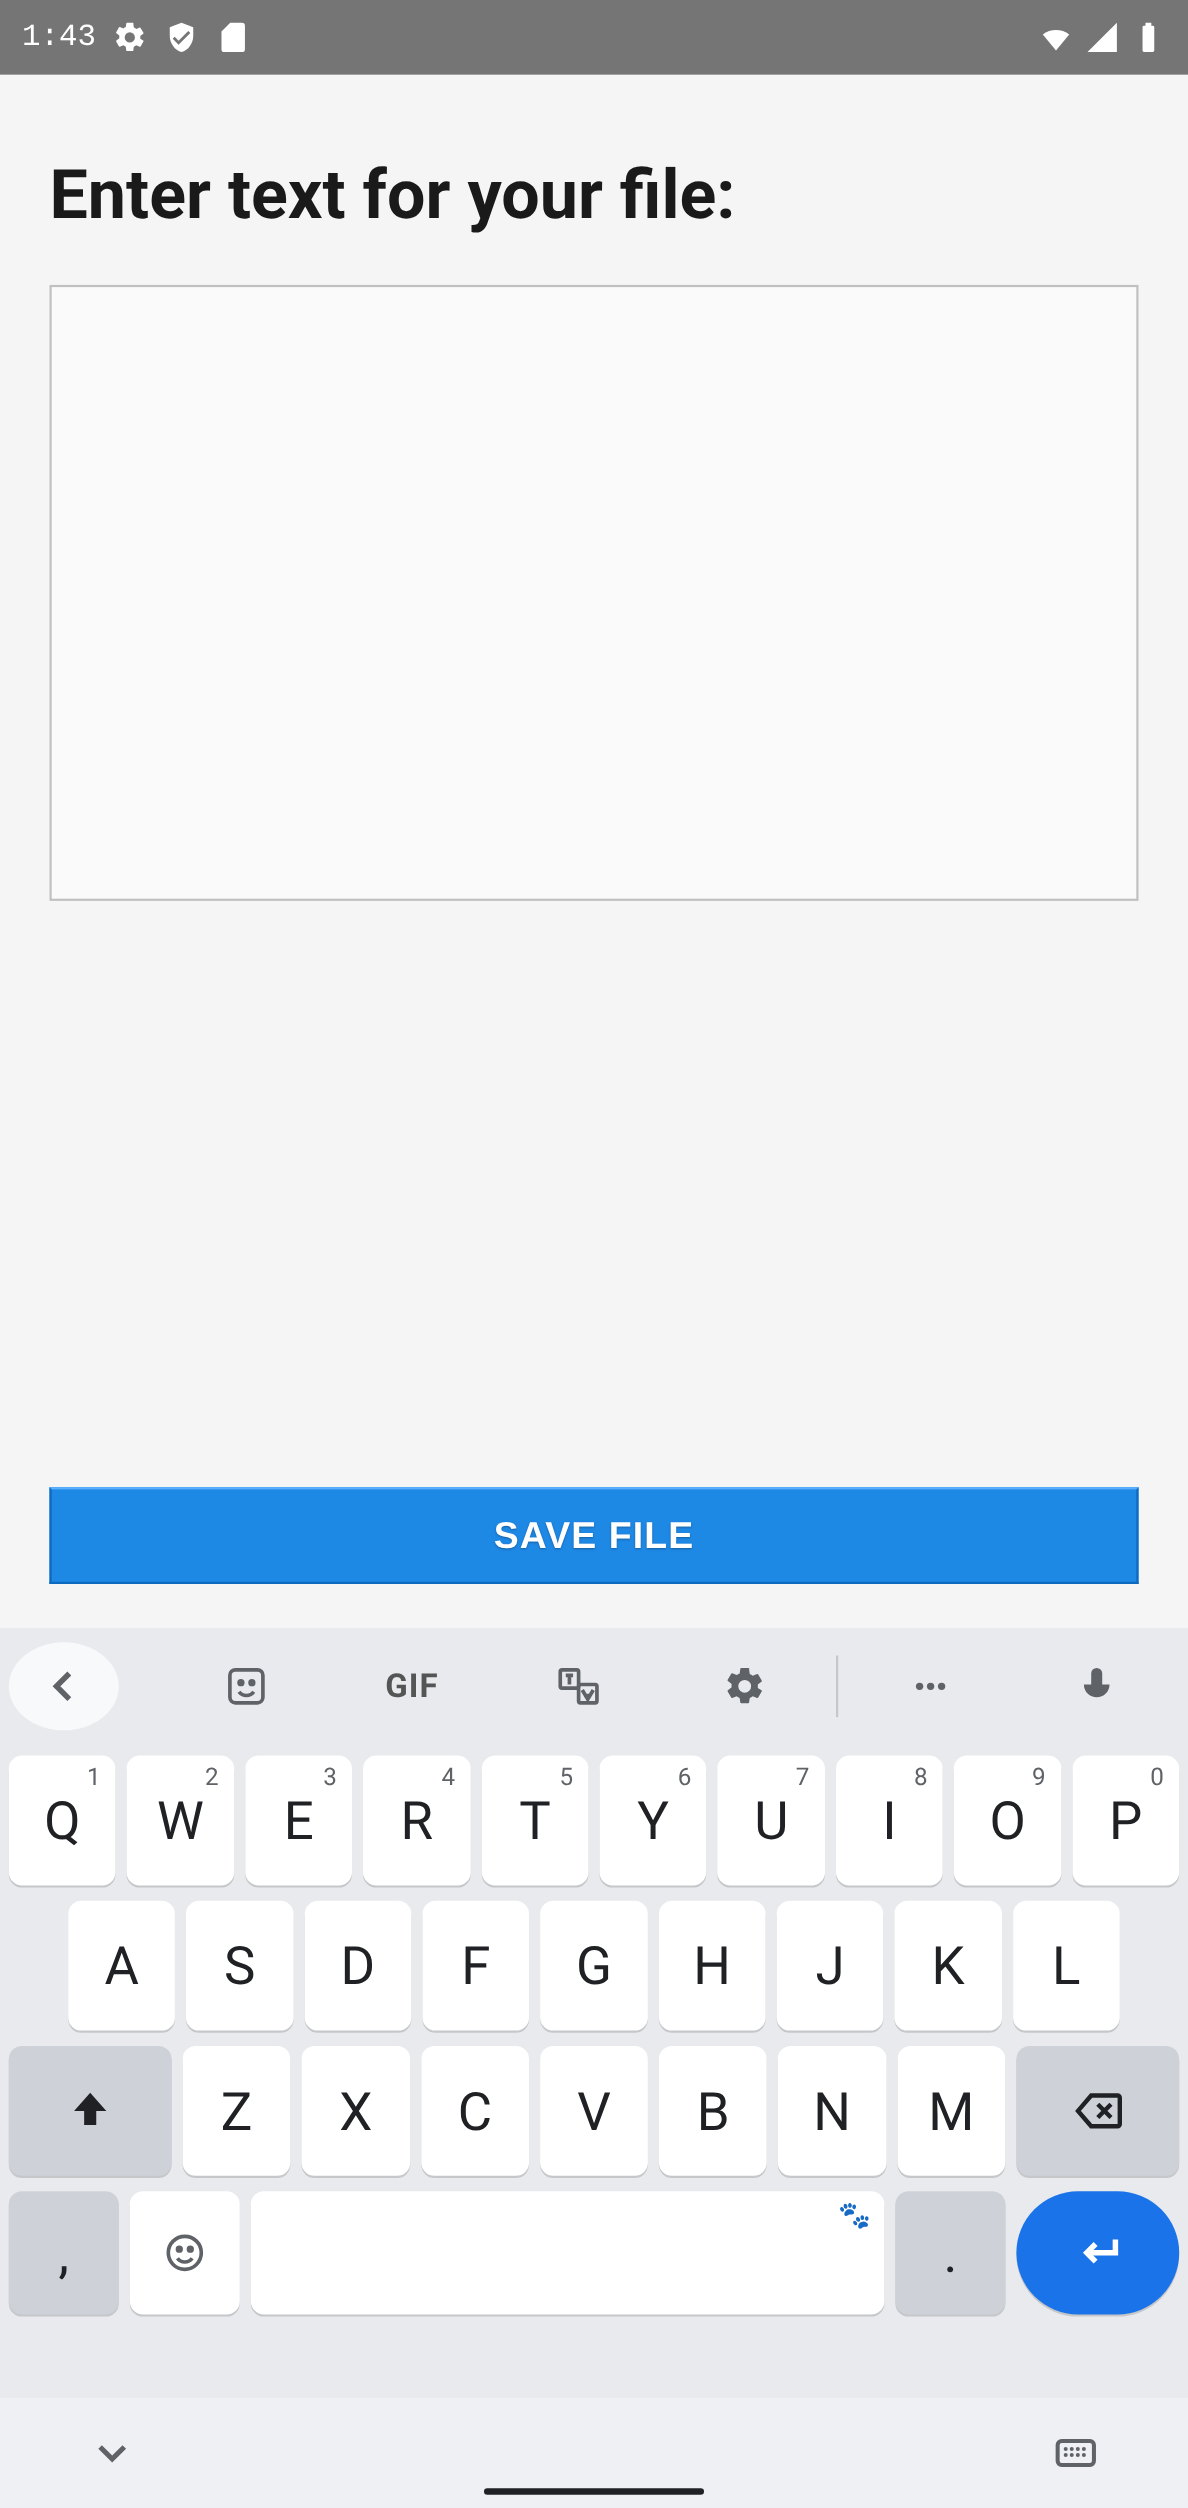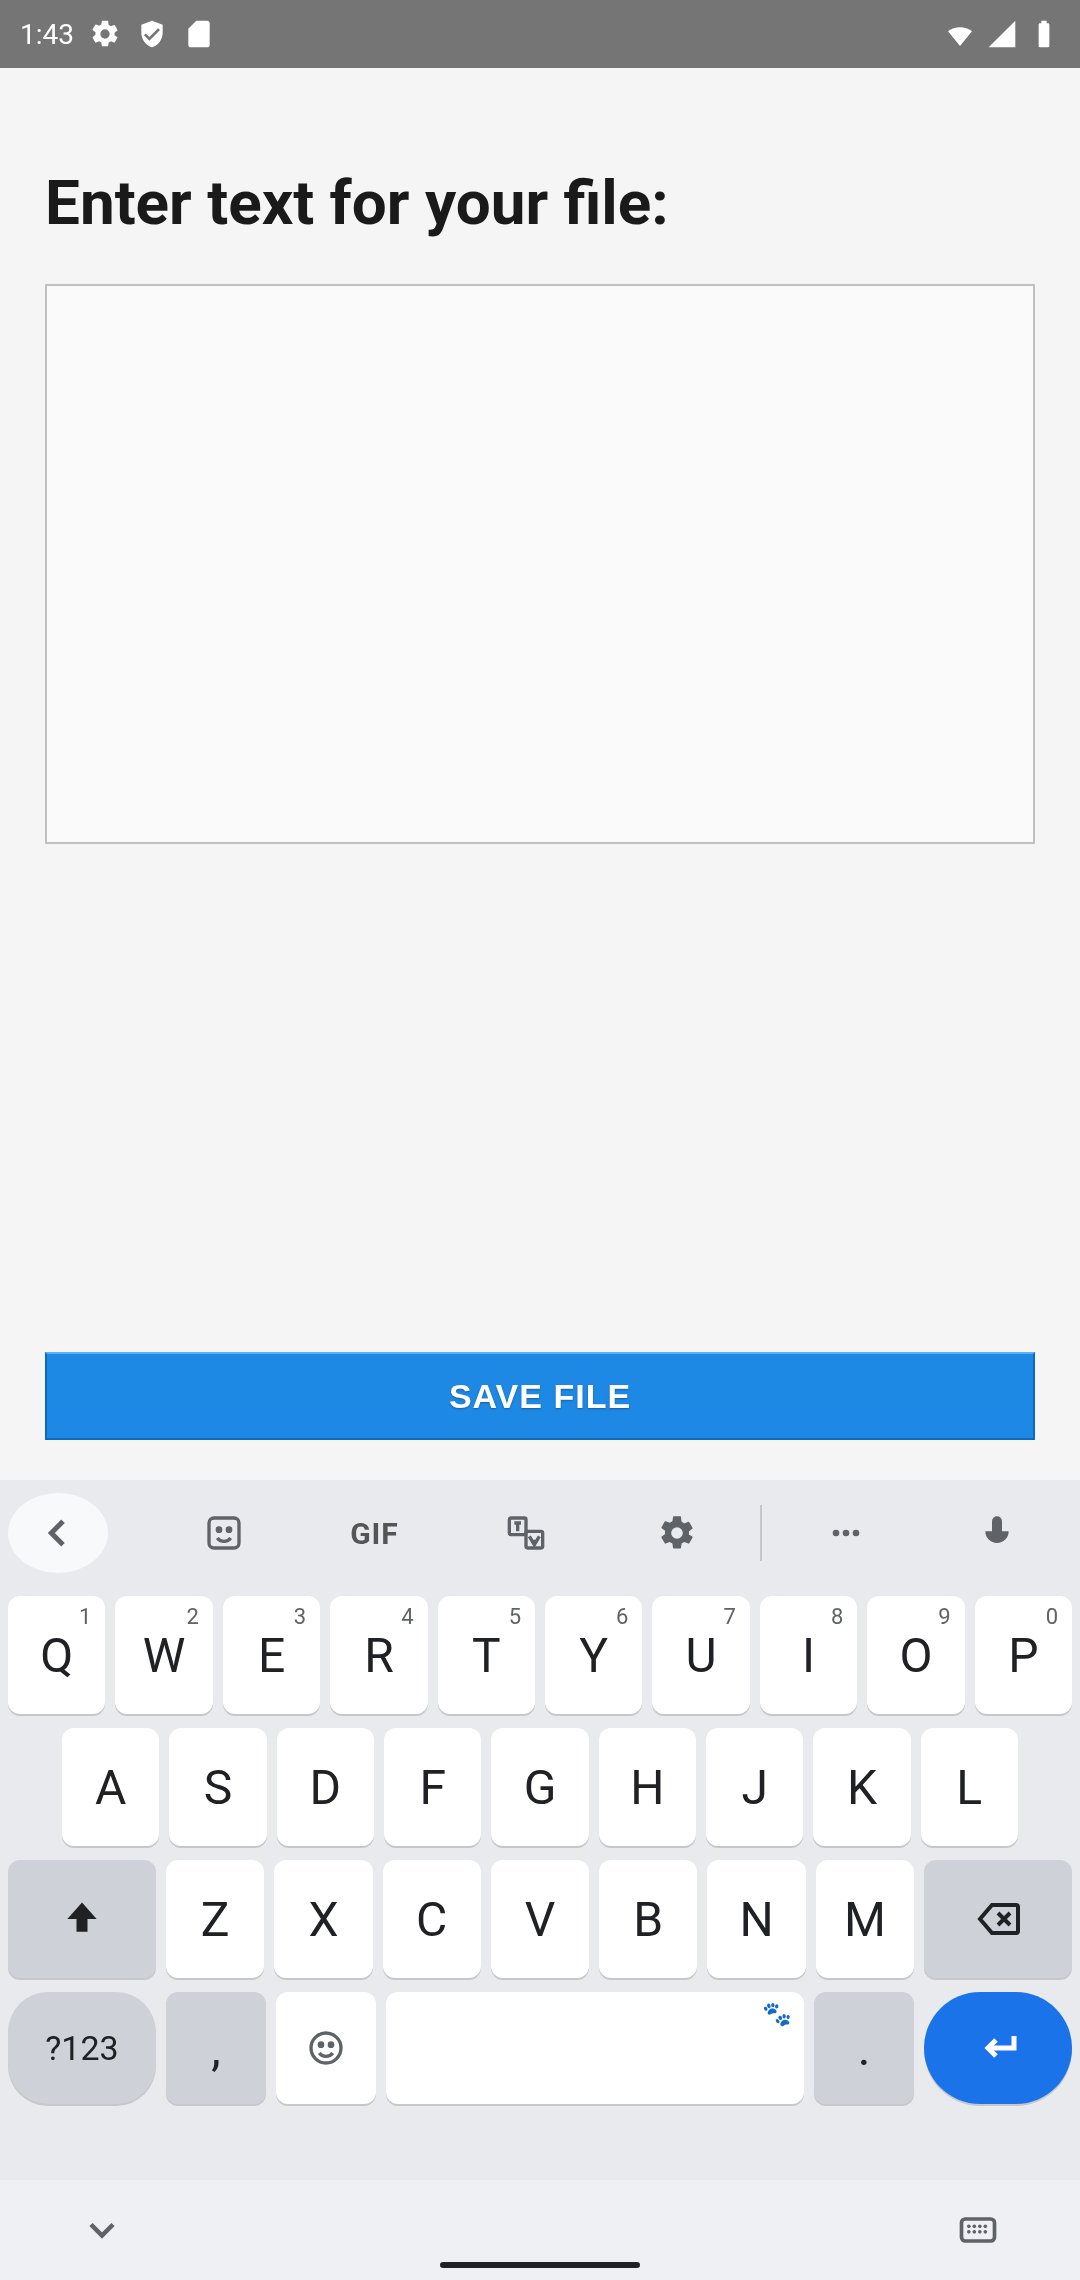--- a/index.html
+++ b/index.html
@@ -21,39 +21,40 @@
       align-items: center;
       justify-content: space-between;
       padding: 0 20px;
       color: #fff;
       font-size: 28px;
     }
     .status-left {
       display: flex;
       align-items: center;
       gap: 15px;
+      font-family: Liberation Mono, monospace;
     }
     .status-right {
       display: flex;
       align-items: center;
       gap: 10px;
     }
     .status-icon { width: 32px; height: 32px; display: inline-flex; align-items: center; justify-content: center; }
     .app-area {
       background: #f5f5f5;
       padding: 40px 45px 40px 45px;
       height: 1412px;
       display: flex;
       flex-direction: column;
     }
     .page-title {
       font-size: 62px;
       font-weight: 700;
       color: #1a1a1a;
-      margin-top: 58px;
+      margin-top: 33px;
       margin-bottom: 45px;
     }
     .file-textarea {
       width: 100%;
       height: 560px;
       border: 2px solid #c0c0c0;
       background: #fafafa;
       padding: 20px;
       font-size: 32px;
       resize: none;
@@ -307,21 +308,20 @@
           <div class="key">M</div>
         </div>
       <div class="key fn">
         <svg viewBox="0 0 24 24" width="48" height="48" fill="none" stroke="#202124" stroke-width="2">
             <path d="M21 5H9l-6 7 6 7h12a1 1 0 001-1V6a1 1 0 00-1-1z"></path>
             <path d="M12 9l6 6M18 9l-6 6"></path>
           </svg>
       </div>
     </div>
     <div class="kb-row row4">
-      <div class="key fn sym">?123</div>
       <div class="key fn comma">,</div>
       <div class="key emoji">
         <svg viewBox="0 0 24 24" width="40" height="40" fill="none" stroke="#5f6368" stroke-width="2">
             <circle cx="12" cy="12" r="9"></circle>
             <circle cx="9" cy="10" r="1" fill="#5f6368"></circle>
             <circle cx="15" cy="10" r="1" fill="#5f6368"></circle>
             <path d="M8 15c1 1.5 3 2 4 2s3-.5 4-2"></path>
           </svg>
       </div>
       <div class="key space">

